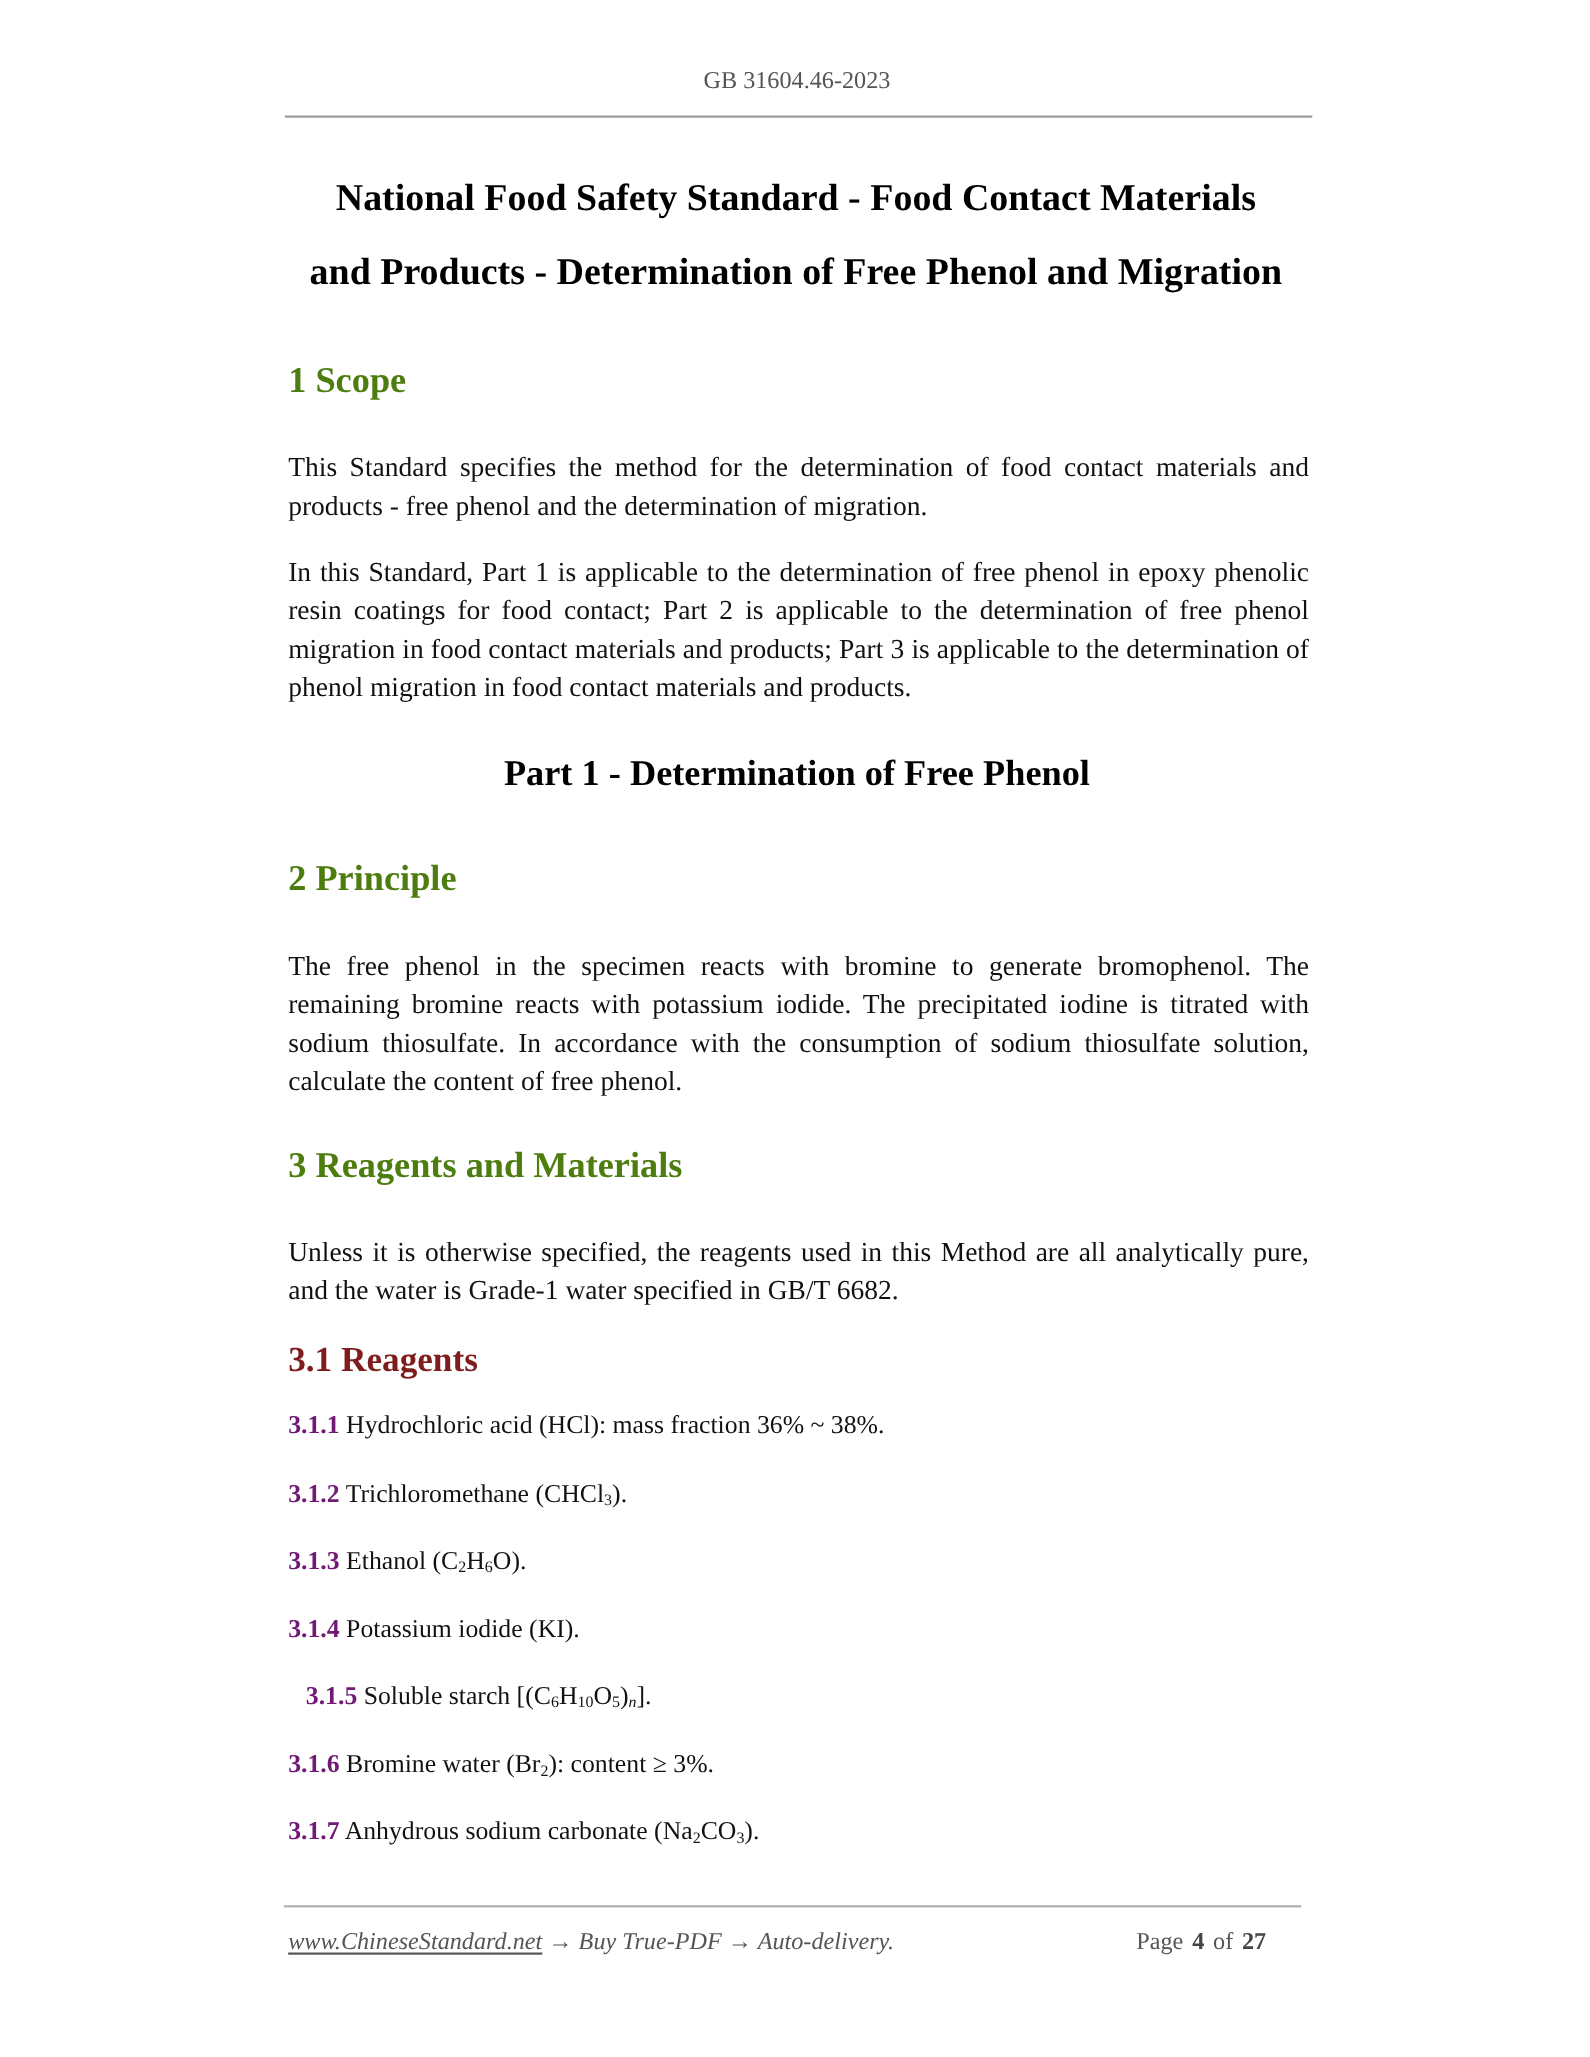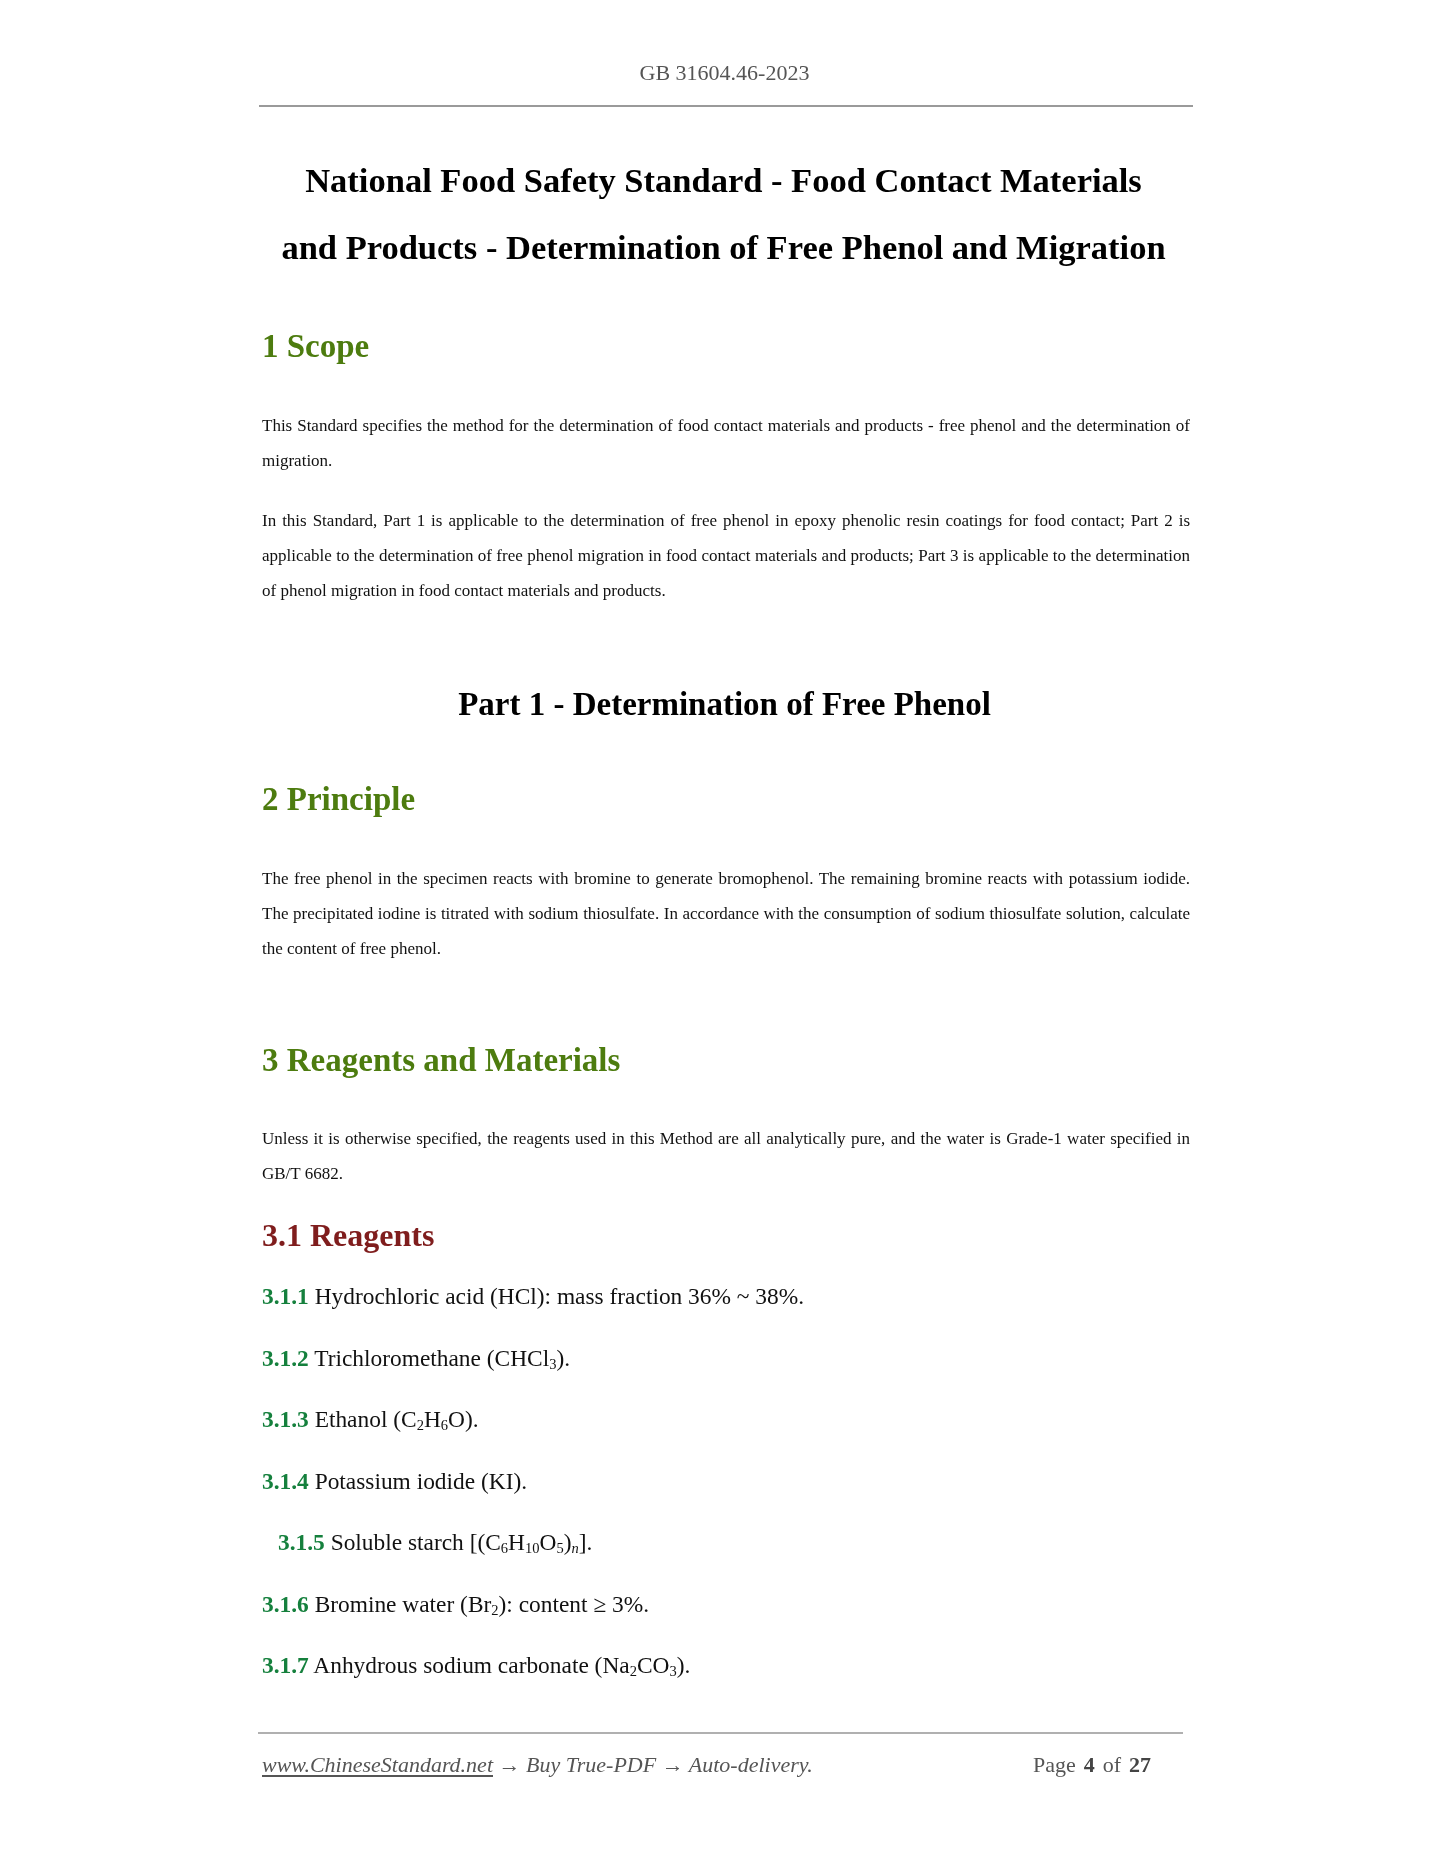--- a/index.html
+++ b/index.html
@@ -7,24 +7,24 @@
          font-family: "Liberation Serif", "DejaVu Serif", serif; color: #111; }
   .abs { position: absolute; }
   .center { left: 0; width: 1445px; text-align: center; }
   .hdr { top: 62px; font-size: 22px; line-height: 22px; color: #555; left: 2px; }
   .rule { height: 0; border-top: 2px solid #9a9a9a; }
   .rule.top { top: 105px; left: 259px; width: 934px; }
   .rule.bot { top: 1732px; left: 258px; width: 925px; border-top-color: #b0b0b0; }
   .title { font-weight: bold; font-size: 34.5px; line-height: 34px; color: #000; left: 1px; }
   .h1 { left: 262px; font-weight: bold; font-size: 33px; line-height: 33px; color: #4d7c0f; white-space: nowrap; }
   .part { font-weight: bold; font-size: 33px; line-height: 33px; color: #000; left: 2px; }
-  .para { left: 262px; width: 928px; font-size: 17px; line-height: 35px; text-align: justify; color: #111; }
+  .para { left: 262px; width: 928px; font-size: 25px; line-height: 35px; text-align: justify; color: #111; }
   .h2 { left: 262px; font-weight: bold; font-size: 32px; line-height: 25px; color: #7f1d1d; white-space: nowrap; }
   .item { left: 262px; font-size: 23.4px; line-height: 24px; color: #111; white-space: nowrap; }
-  .item .num { font-weight: bold; color: #15803d; text-align: right; }
+  .item .num { font-weight: bold; color: #701a75; text-align: right; }
   sub { font-size: 0.62em; vertical-align: -0.22em; line-height: 0; }
   sub.it, .it { font-style: italic; }
   .footer { top: 1753px; font-size: 22px; line-height: 24px; color: #555; white-space: nowrap; }
   .footer.left { left: 262px; font-style: italic; }
   .footer.right { left: 1033px; }
   .footer a { color: #555; text-decoration: underline; text-underline-offset: 3px; }
   .footer .b { font-weight: bold; color: #444; }
   .sp { display: inline-block; width: 8px; }
 </style>
 </head>

